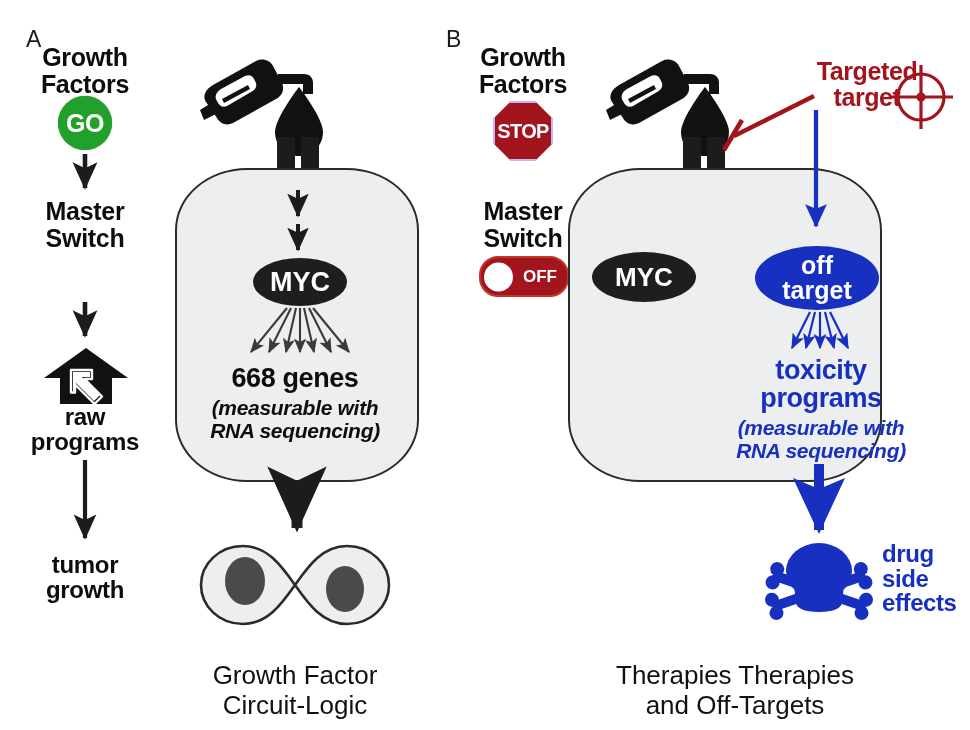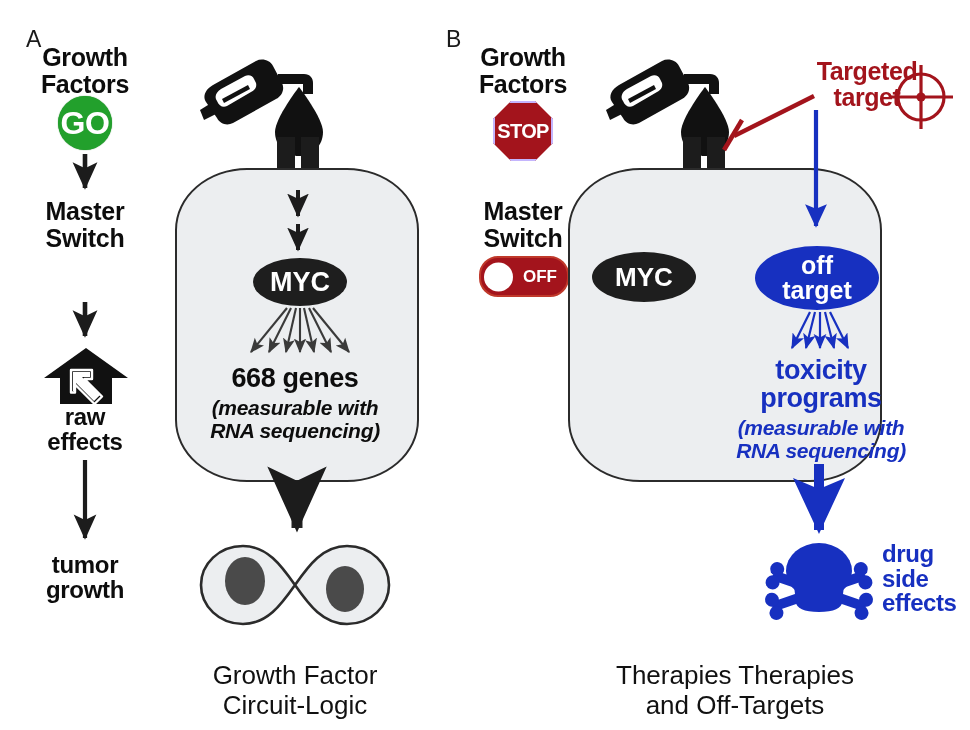--- a/index.html
+++ b/index.html
@@ -35,21 +35,21 @@
     white-space:pre-line;
     text-align:center;
   }
   .stack-label.small{font-size:24px;}
 
   
   .go-badge{
     width:54px;height:54px;border-radius:50%;
     background:#22a02c;
     display:flex;align-items:center;justify-content:center;
-    color:#ffffff;font-size:32px;font-weight:bold;letter-spacing:-0.5px;
+    color:#ffffff;font-size:25px;font-weight:bold;letter-spacing:-0.5px;
     box-shadow:0 0 1px #167a1e;
   }
   
   .stop-badge{
     width:56px;height:56px;
     background:#a3141c;
     border:2px solid #c4b5fd;
     display:flex;align-items:center;justify-content:center;
     color:#ffffff;font-size:20px;font-weight:bold;letter-spacing:-0.6px;
     clip-path:polygon(30% 0%,70% 0%,100% 30%,100% 70%,70% 100%,30% 100%,0% 70%,0% 30%);
@@ -181,21 +181,21 @@
 
   <svg class="abs" style="left:42px;top:346px;width:88px;height:62px;" viewBox="0 0 88 62">
     <path d="M44 2 L86 32 L70 32 L70 58 L18 58 L18 32 L2 32 Z" fill="#111111"></path>
 
     <path d="M31 26 L48 26 L48 31 L40 31 L58 49 L52 55 L34 37 L34 45 L31 45 Z" fill="#ffffff"></path>
     <path d="M29 24 L50 24 L50 33 L42.5 33 L60 50.5 L52.5 58 L33 38.5 L33 46.5 L29 46.5 Z" fill="none" stroke="#ffffff" stroke-width="2.4" stroke-linejoin="round"></path>
   </svg>
 
   <div class="abs ctr" style="left:10px;top:404px;width:150px;">
     <div class="stack-label small">raw
-effects</div>
+programs</div>
   </div>
 
   <svg class="abs" style="left:62px;top:458px;width:46px;height:94px;">
     <line x1="23" y1="2" x2="23" y2="80" stroke="#1c1c1c" stroke-width="4.2" marker-end="url(#ah-black)"></line>
   </svg>
 
   <div class="abs ctr" style="left:10px;top:552px;width:150px;">
     <div class="stack-label small">tumor
 growth</div>
   </div>

